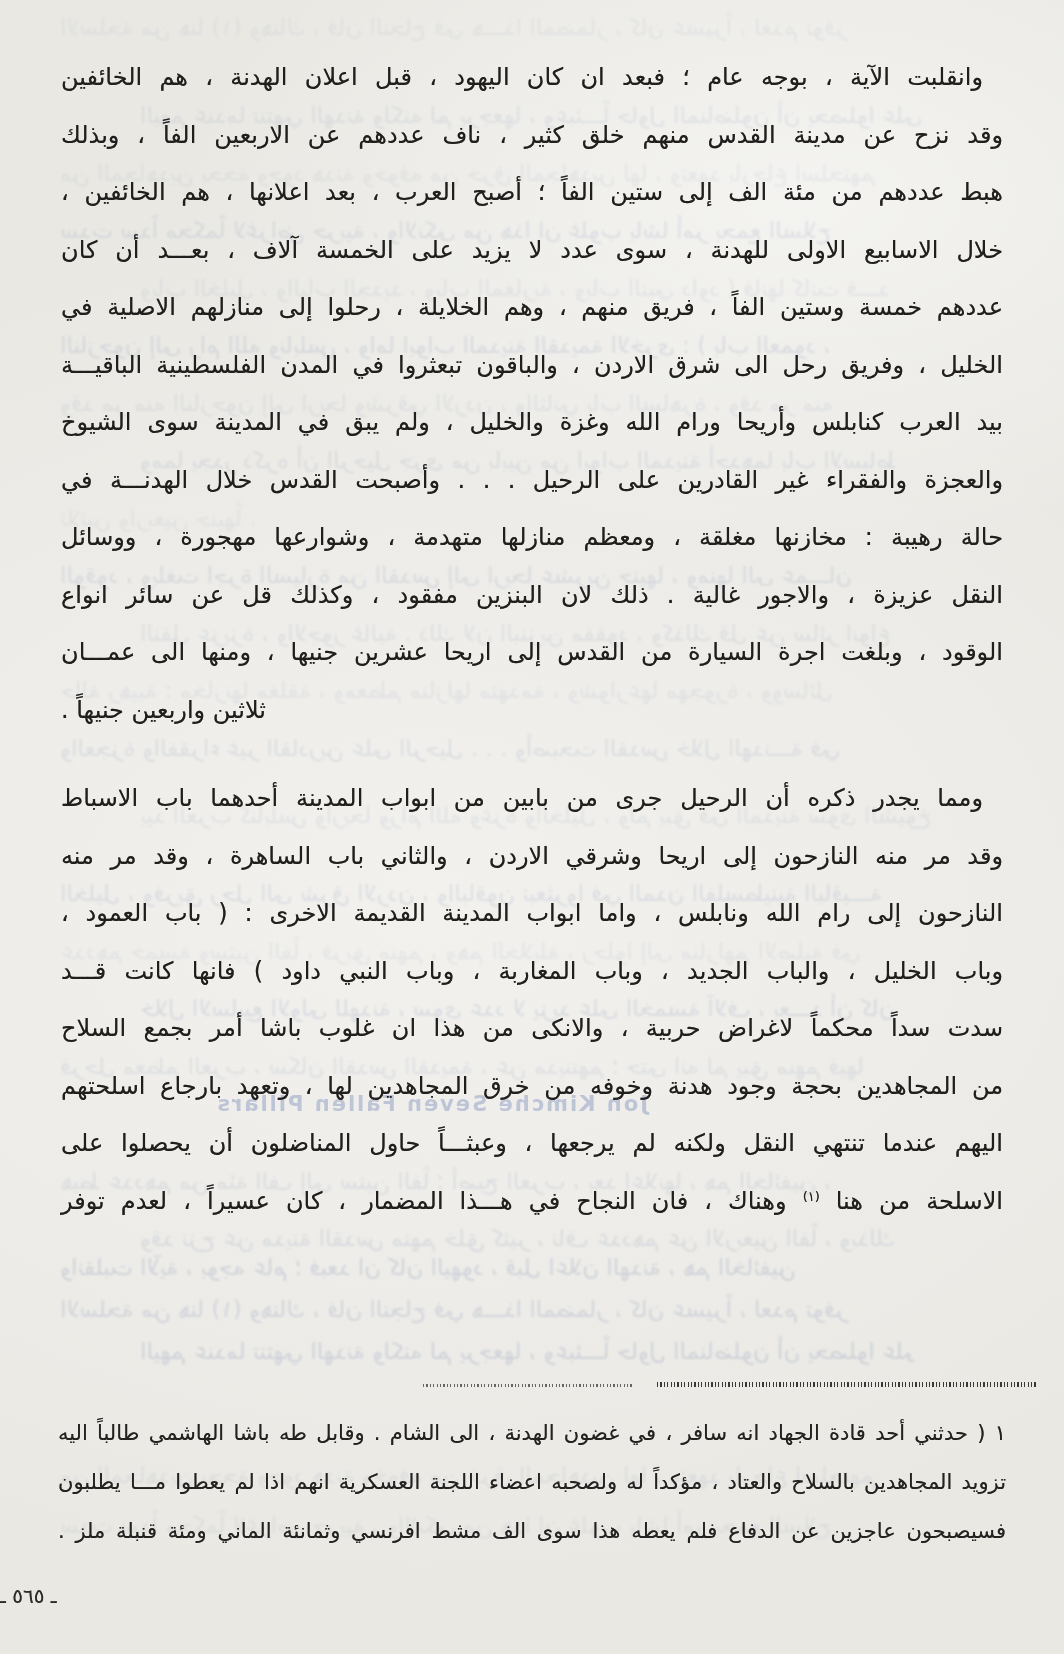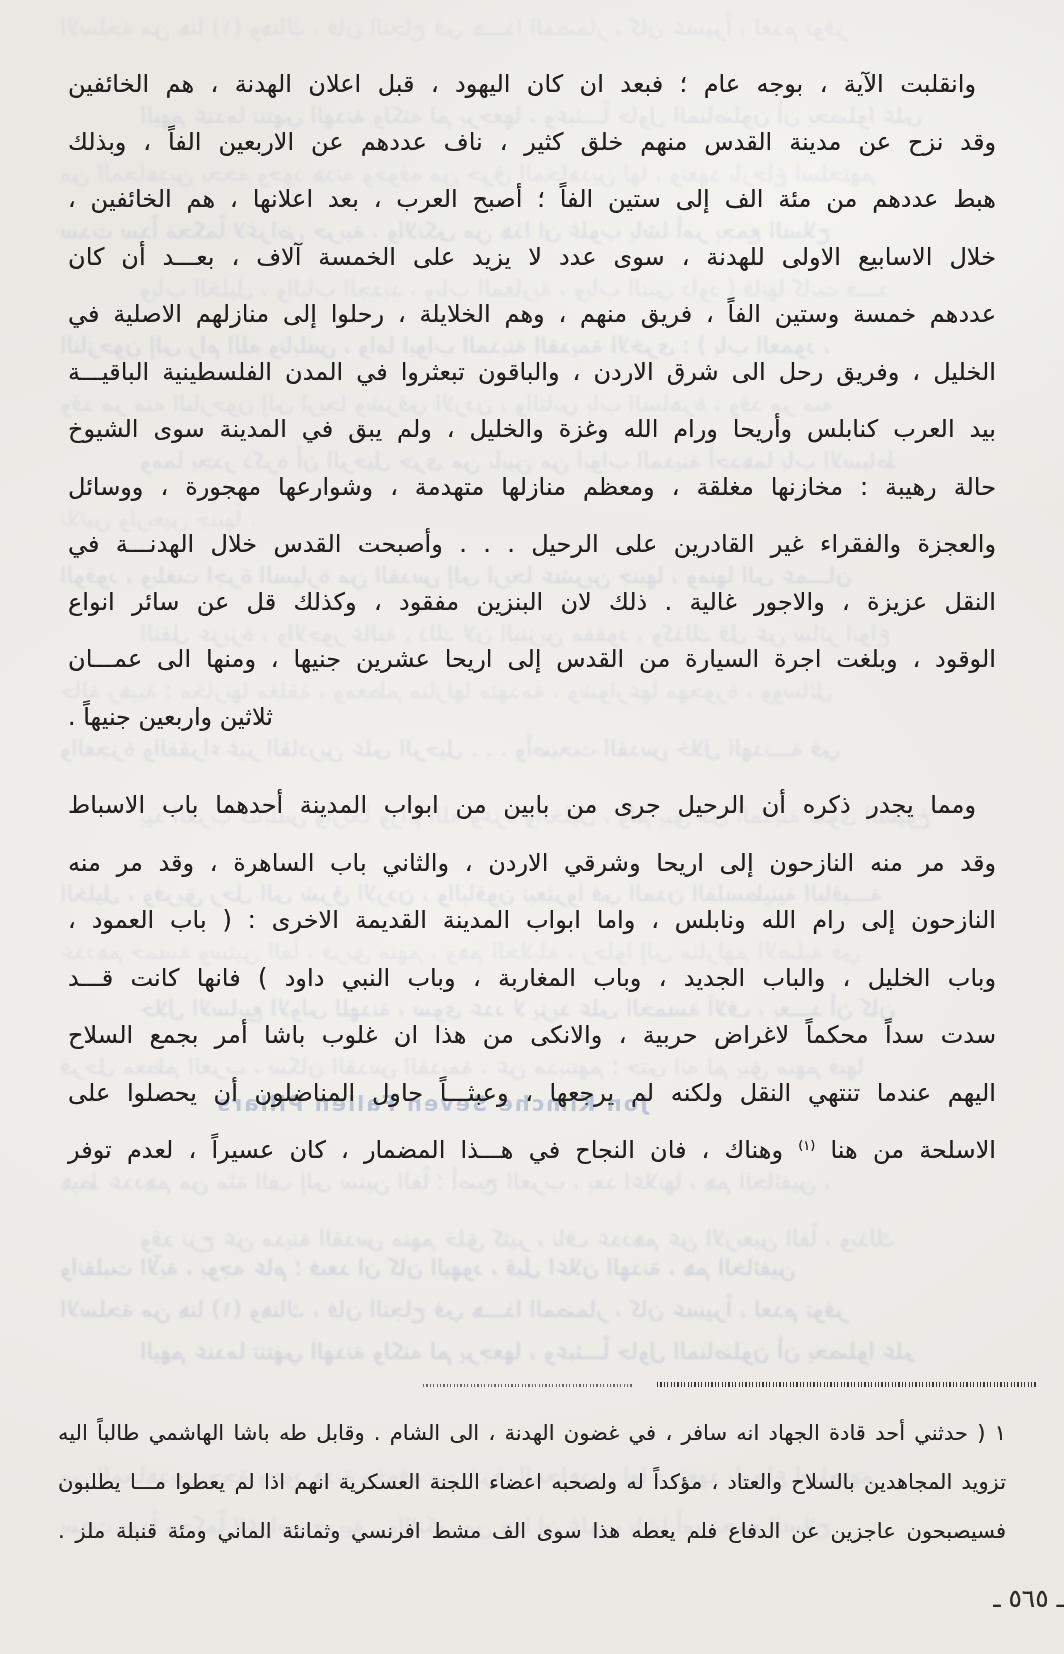--- a/index.html
+++ b/index.html
@@ -27,21 +27,21 @@
     transform:scaleX(-1);filter:blur(.7px);
     color:#8d9cc2;font-size:21px;font-weight:bold;letter-spacing:2px;
     white-space:nowrap;opacity:.5;
   }
   
   .content{
     position:absolute;top:44px;right:56px;left:56px;z-index:2;
     direction:rtl;color:#211f1d;font-size:24px;line-height:57.5px;
     text-shadow:0 0 .5px rgba(20,18,16,.55);
   }
-  .para{margin:12px}
+  .para{margin:5px}
   .para + .para{margin-top:31px}
   .para .line:first-child{text-indent:20px}
   .line{text-align:justify;text-align-last:justify}
   .line.align-left{text-align:left;text-align-last:left;text-indent:0}
   sup{font-size:13px;line-height:0;vertical-align:8px}
   
   .fn-sep-seg{
     position:absolute;z-index:2;height:5px;
     background:repeating-linear-gradient(90deg,#3a3835 0 1.2px,transparent 1.2px 3.4px);
   }
@@ -49,22 +49,22 @@
   .fn-sep-left{top:1384px;right:431px;width:210px;height:3px;opacity:.75}
   .footnote{
     position:absolute;top:1409px;right:58px;left:58px;z-index:2;
     direction:rtl;color:#242220;font-size:21px;line-height:49px;
     text-shadow:0 0 .4px rgba(20,18,16,.5);
   }
   .footnote .line{text-align:justify;text-align-last:justify}
   
   .page-number{
     position:absolute;top:1584px;left:0;right:0;z-index:2;
-    text-align:right;direction:rtl;
-    font-size:25px;color:#2d2b29;letter-spacing:1px;
+    text-align:left;direction:rtl;
+    font-size:20px;color:#2d2b29;letter-spacing:1px;
     text-shadow:0 0 .4px rgba(20,18,16,.5);
   }
 </style>
 </head>
 <body>
 
 <div class="page">
 
   <div class="bleed" id="bleed-layer">
     <div class="bleed-latin">Jon Kimche   Seven Fallen Pillars</div>
@@ -97,32 +97,33 @@
 
   <div class="content" id="main-text">
       <div class="para">
         <div class="line">وانقلبت الآية ، بوجه عام ؛ فبعد ان كان اليهود ، قبل اعلان الهدنة ، هم الخائفين</div>
         <div class="line">وقد نزح عن مدينة القدس منهم خلق كثير ، ناف عددهم عن الاربعين الفاً ، وبذلك</div>
         <div class="line">هبط عددهم من مئة الف إلى ستين الفاً ؛ أصبح العرب ، بعد اعلانها ، هم الخائفين ،</div>
         <div class="line">خلال الاسابيع الاولى للهدنة ، سوى عدد لا يزيد على الخمسة آلاف ، بعـــد أن كان</div>
         <div class="line">عددهم خمسة وستين الفاً ، فريق منهم ، وهم الخلايلة ، رحلوا إلى منازلهم الاصلية في</div>
         <div class="line">الخليل ، وفريق رحل الى شرق الاردن ، والباقون تبعثروا في المدن الفلسطينية الباقيـــة</div>
         <div class="line">بيد العرب كنابلس وأريحا ورام الله وغزة والخليل ، ولم يبق في المدينة سوى الشيوخ</div>
+        <div class="line">والعجزة والفقراء غير القادرين على الرحيل . . .  وأصبحت القدس خلال الهدنـــة في</div>
         <div class="line">حالة رهيبة : مخازنها مغلقة ، ومعظم منازلها متهدمة ، وشوارعها مهجورة ، ووسائل</div>
-        <div class="line">والعجزة والفقراء غير القادرين على الرحيل . . .  وأصبحت القدس خلال الهدنـــة في</div>
         <div class="line">النقل عزيزة ، والاجور غالية . ذلك لان البنزين مفقود ، وكذلك قل عن سائر انواع</div>
         <div class="line">الوقود ، وبلغت اجرة السيارة من القدس إلى اريحا عشرين جنيها ، ومنها الى عمـــان</div>
         <div class="line align-left">ثلاثين واربعين جنيهاً .</div>
       </div>
       <div class="para">
         <div class="line">ومما يجدر ذكره أن الرحيل جرى من بابين من ابواب المدينة أحدهما باب الاسباط</div>
         <div class="line">وقد مر منه النازحون إلى اريحا وشرقي الاردن ، والثاني باب الساهرة ، وقد مر منه</div>
         <div class="line">النازحون إلى رام الله ونابلس ، واما ابواب المدينة القديمة الاخرى : ( باب العمود ،</div>
         <div class="line">وباب الخليل ، والباب الجديد ، وباب المغاربة ، وباب النبي داود ) فانها كانت قـــد</div>
         <div class="line">سدت سداً محكماً لاغراض حربية ، والانكى من هذا ان غلوب باشا أمر بجمع السلاح</div>
+        <div class="line">من المجاهدين بحجة وجود هدنة وخوفه من خرق المجاهدين لها ، وتعهد بارجاع اسلحتهم</div>
         <div class="line">اليهم عندما تنتهي النقل ولكنه لم يرجعها ، وعبثـــاً حاول المناضلون أن يحصلوا على</div>
         <div class="line">الاسلحة من هنا <sup>(١)</sup> وهناك ، فان النجاح في هـــذا المضمار ، كان عسيراً ، لعدم توفر</div>
       </div>
     </div>
 
   <div class="fn-sep-seg fn-sep-right"></div>
   <div class="fn-sep-seg fn-sep-left"></div>
 
   <div class="footnote" id="footnote-block">
       <div class="line">١ ( حدثني أحد قادة الجهاد انه سافر ، في غضون الهدنة ، الى الشام .  وقابل طه باشا  الهاشمي  طالباً اليه</div>

